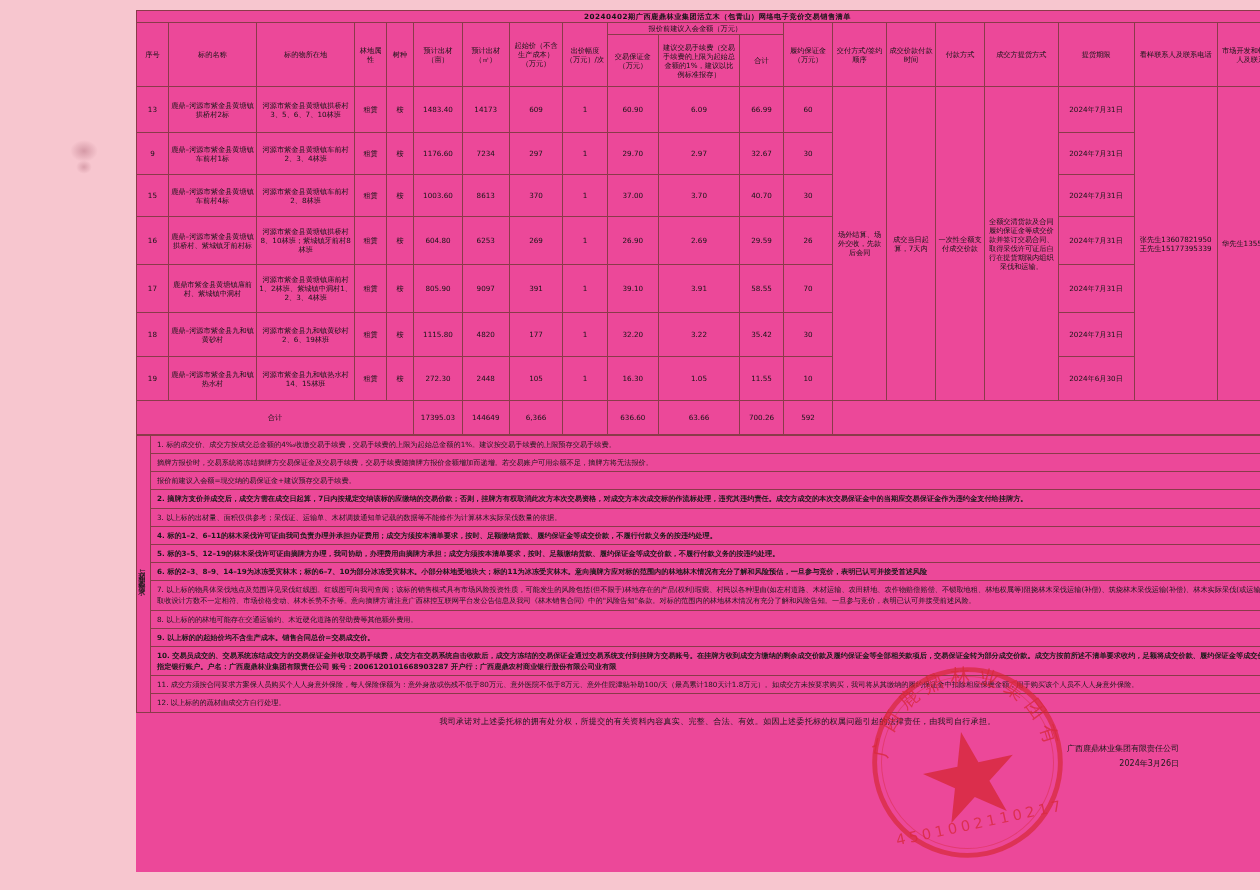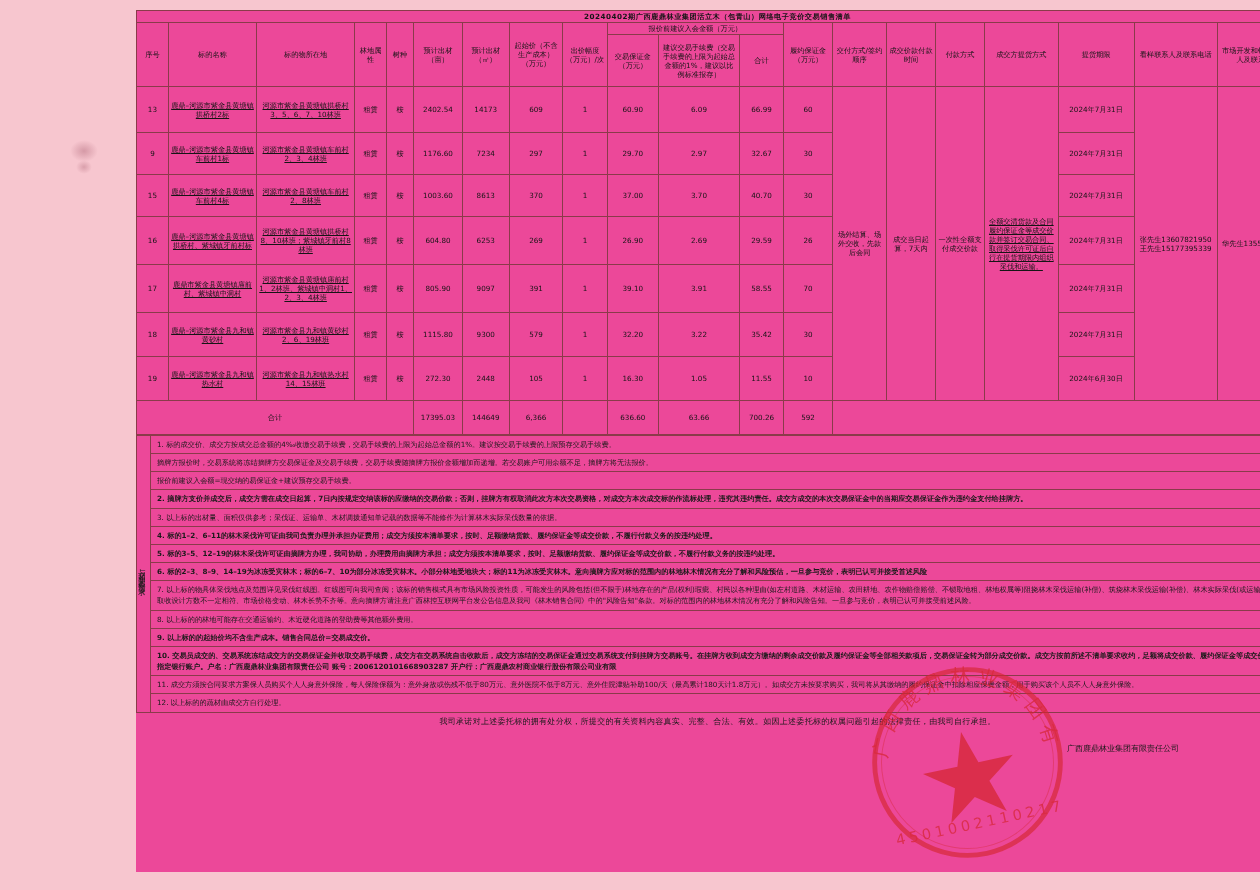--- a/index.html
+++ b/index.html
@@ -29,21 +29,21 @@
   }
   .title-cell{
     border:1px solid #8a3b4a;
     font-size:11px;
     font-weight:bold;
     text-align:center;
     padding:5px 0 5px 0;
     letter-spacing:0.5px;
   }
   .hdr{font-weight:normal;}
-  .lh{ text-align:left;text-decoration:underline; }
+  .lh{ text-align:left; }
   .vtxt{
     writing-mode:vertical-rl;
     text-orientation:upright;
     letter-spacing:2px;
     font-size:7.2px;
     line-height:1.3;
   }
   .terms td{
     border:1px solid #8a3b4a;
     font-size:7.2px;
@@ -149,21 +149,21 @@
       <td class="hdr tiny">建议交易手续费（交易手续费的上限为起始总金额的1%，建议以比例标准报存）</td>
       <td class="hdr">合计</td>
     </tr>
 
     <tr style="height:46px">
       <td>13</td>
       <td class="lh">鹿鼎–河源市紫金县黄塘镇拱桥村2标</td>
       <td class="lh">河源市紫金县黄塘镇拱桥村3、5、6、7、10林班</td>
       <td>租赁</td>
       <td>桉</td>
-      <td>2402.54</td>
+      <td>1483.40</td>
       <td>14173</td>
       <td>609</td>
       <td>1</td>
       <td>60.90</td>
       <td>6.09</td>
       <td>66.99</td>
       <td>60</td>
       <td rowspan="7">场外结算、场外交收，先款后会同</td>
       <td rowspan="7">成交当日起算，7天内</td>
       <td rowspan="7">一次性全额支付成交价款</td>
@@ -242,22 +242,22 @@
       <td>2024年7月31日</td>
     </tr>
 
     <tr style="height:44px">
       <td>18</td>
       <td class="lh">鹿鼎–河源市紫金县九和镇黄砂村</td>
       <td class="lh">河源市紫金县九和镇黄砂村2、6、19林班</td>
       <td>租赁</td>
       <td>桉</td>
       <td>1115.80</td>
-      <td>9300</td>
-      <td>579</td>
+      <td>4820</td>
+      <td>177</td>
       <td>1</td>
       <td>32.20</td>
       <td>3.22</td>
       <td>35.42</td>
       <td>30</td>
       <td>2024年7月31日</td>
     </tr>
 
     <tr style="height:44px">
       <td>19</td>
@@ -342,20 +342,21 @@
     <tr>
           <td>12. 以上标的的蔬材由成交方自行处理。</td>
         </tr>
   </tbody>
     </table>
 
   <div class="footer-note">我司承诺对上述委托标的拥有处分权，所提交的有关资料内容真实、完整、合法、有效。如因上述委托标的权属问题引起的法律责任，由我司自行承担。</div>
 
   <div class="sign">
     <div>广西鹿鼎林业集团有限责任公司</div>
+    <div>2024年3月26日</div>
   </div>
 
 </div>
 
 <svg class="stamp" viewBox="0 0 220 220">
   <g transform="rotate(-12 110 110)">
     <circle cx="110" cy="110" r="95" fill="none" stroke="#d5252f" stroke-width="5" opacity="0.75"></circle>
     <circle cx="110" cy="110" r="88" fill="none" stroke="#d5252f" stroke-width="1" opacity="0.45"></circle>
     <path id="sealTop" d="M 28 110 A 82 82 0 0 1 192 110" fill="none"></path>
     <text font-size="20" fill="#d5252f" opacity="0.8" font-family="'DejaVu Sans',sans-serif" letter-spacing="7">

